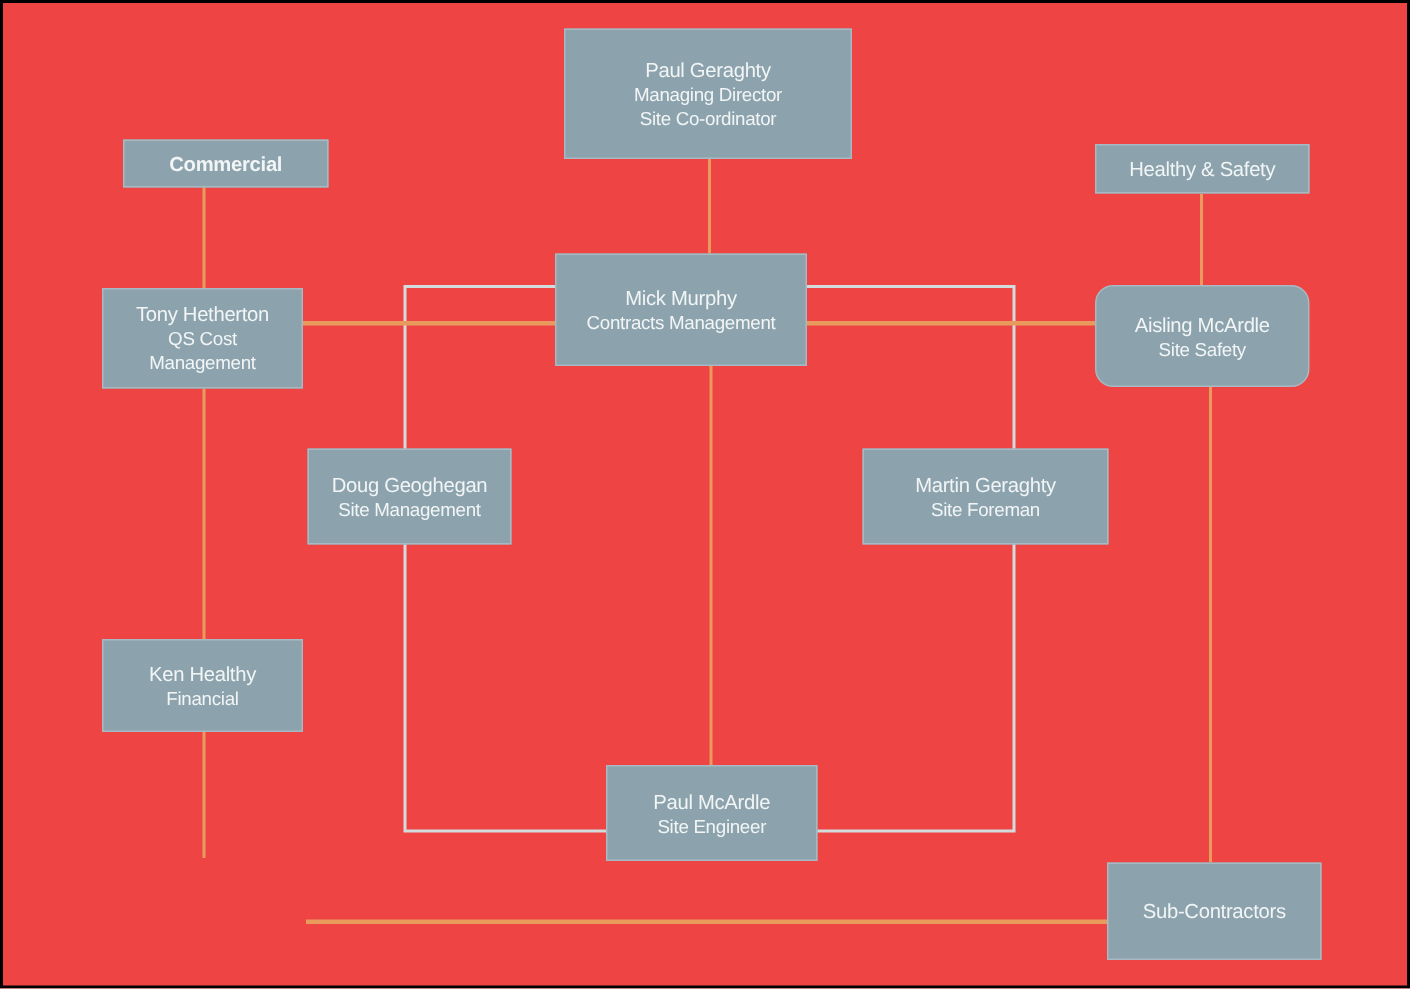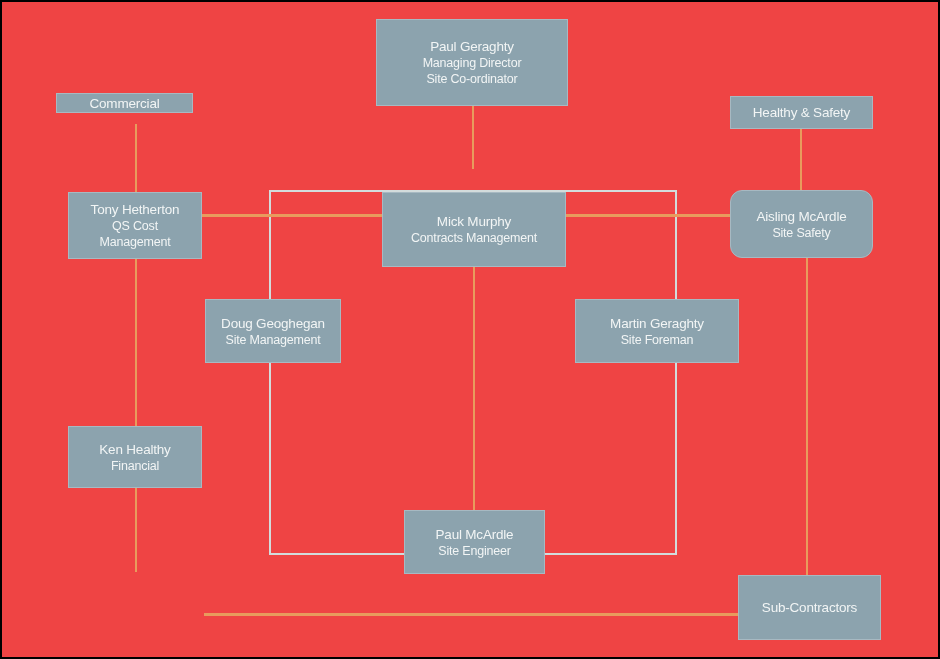--- a/index.html
+++ b/index.html
@@ -44,24 +44,24 @@
   #conn-commercial-tony  {left:133px;top:122px;width:2px;height:68px;}
   #conn-paul-mick        {left:470px;top:104px;width:2px;height:63px;}
   #conn-healthy-aisling  {left:798px;top:127px;width:2px;height:61px;}
   #conn-tony-aisling     {left:199px;top:212px;width:530px;height:3px;}
   #conn-tony-pamela      {left:133px;top:257px;width:2px;height:313px;}
   #conn-mick-paulmcardle {left:471px;top:242px;width:2px;height:266px;}
   #conn-aisling-sub      {left:804px;top:256px;width:2px;height:317px;}
   #conn-pamela-sub       {left:202px;top:611px;width:534px;height:3px;}
 
   #node-paul-geraghty  {left:374px;top:17px; width:192px;height:87px;}
-  #node-commercial     {left:54px; top:91px; width:137px;height:20px;}
+  #node-commercial     {left:80px; top:91px; width:137px;height:32px;font-weight:bold;}
   #node-healthy-safety {left:728px;top:94px; width:143px;height:33px;}
   #node-tony-hetherton {left:66px; top:190px;width:134px;height:67px;}
-  #node-mick-murphy    {left:380px;top:167px;width:184px;height:75px;margin-top:23px;}
+  #node-mick-murphy    {left:368px;top:167px;width:168px;height:75px;}
   #node-aisling-mcardle{left:728px;top:188px;width:143px;height:68px;border-radius:12px;}
   #node-doug-geoghegan {left:203px;top:297px;width:136px;height:64px;}
   #node-martin-geraghty{left:573px;top:297px;width:164px;height:64px;}
   #node-ken-hasson     {left:66px; top:424px;width:134px;height:62px;}
   #node-paul-mcardle   {left:402px;top:508px;width:141px;height:64px;}
   #node-pamela-geraghty{left:66px; top:569px;width:136px;height:65px;}
   #node-sub-contractors{left:736px;top:573px;width:143px;height:65px;}
 </style>
 </head>
 <body>

